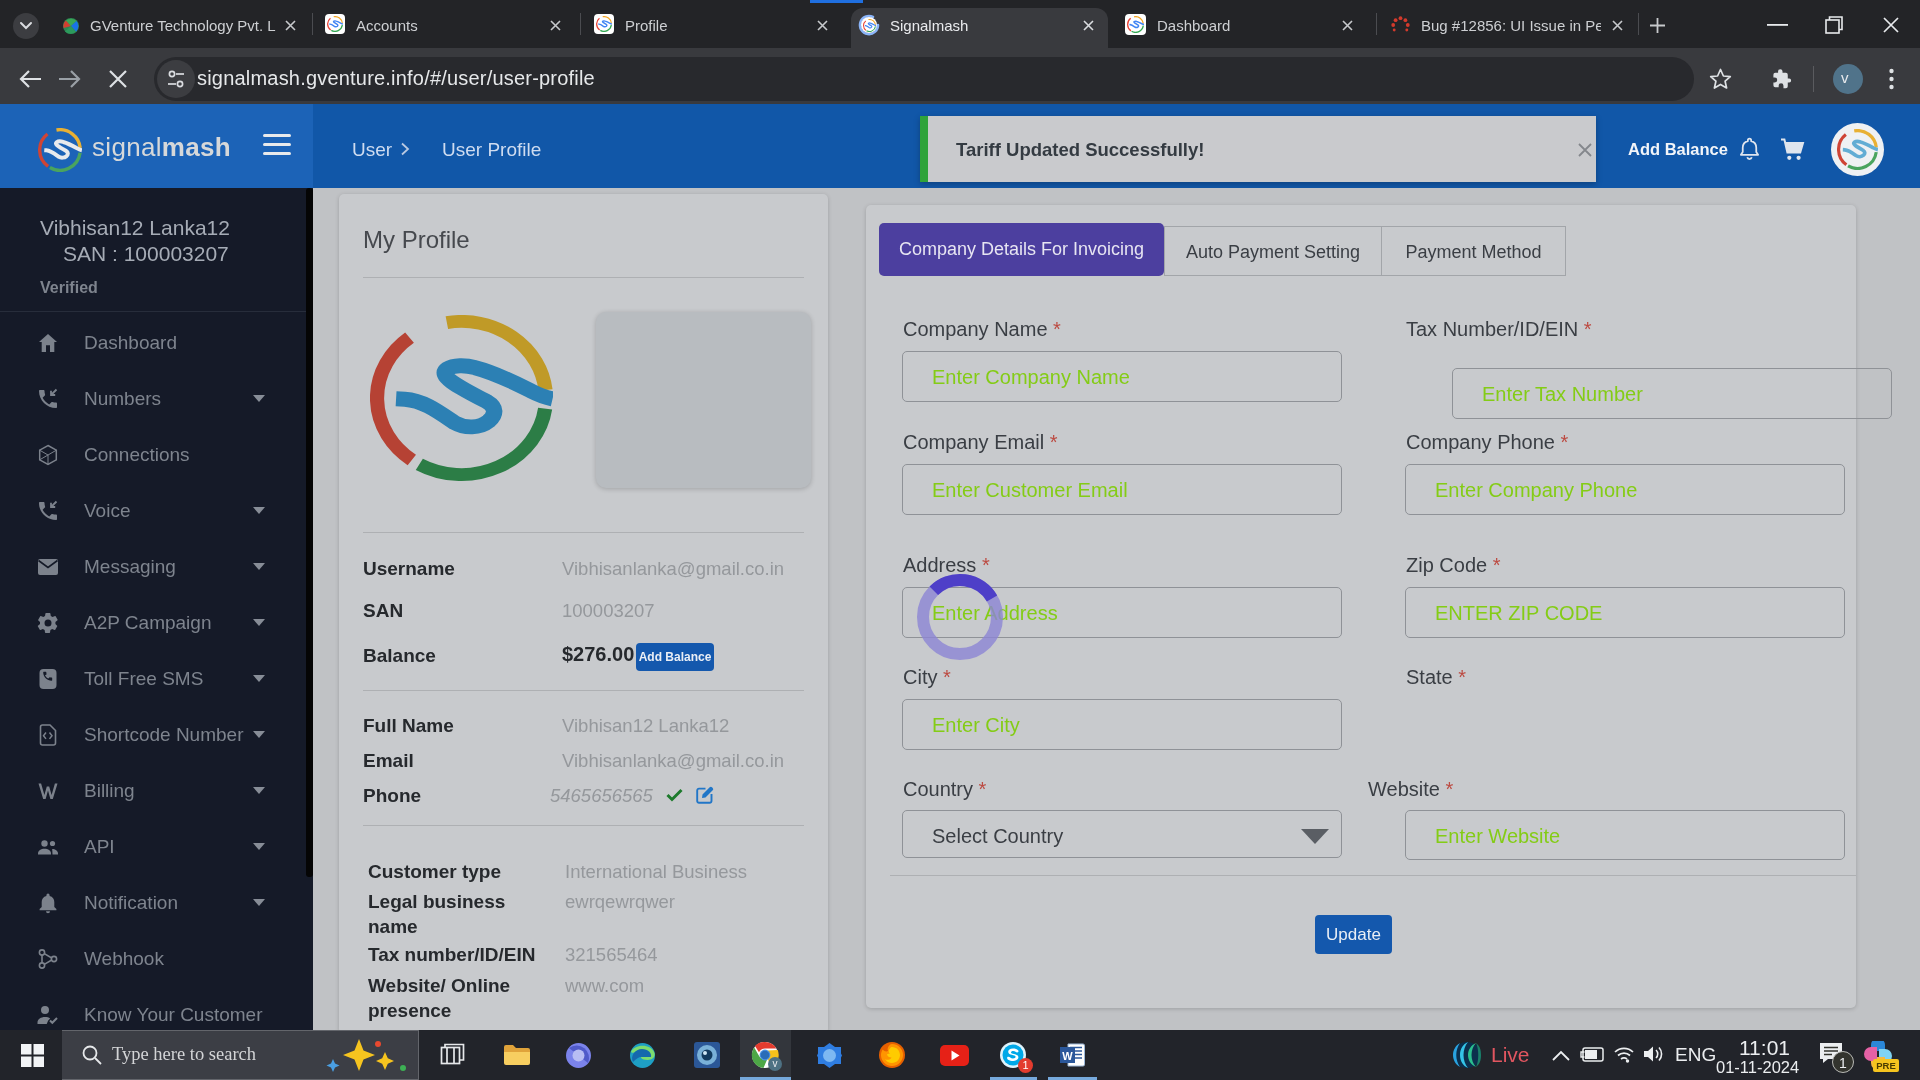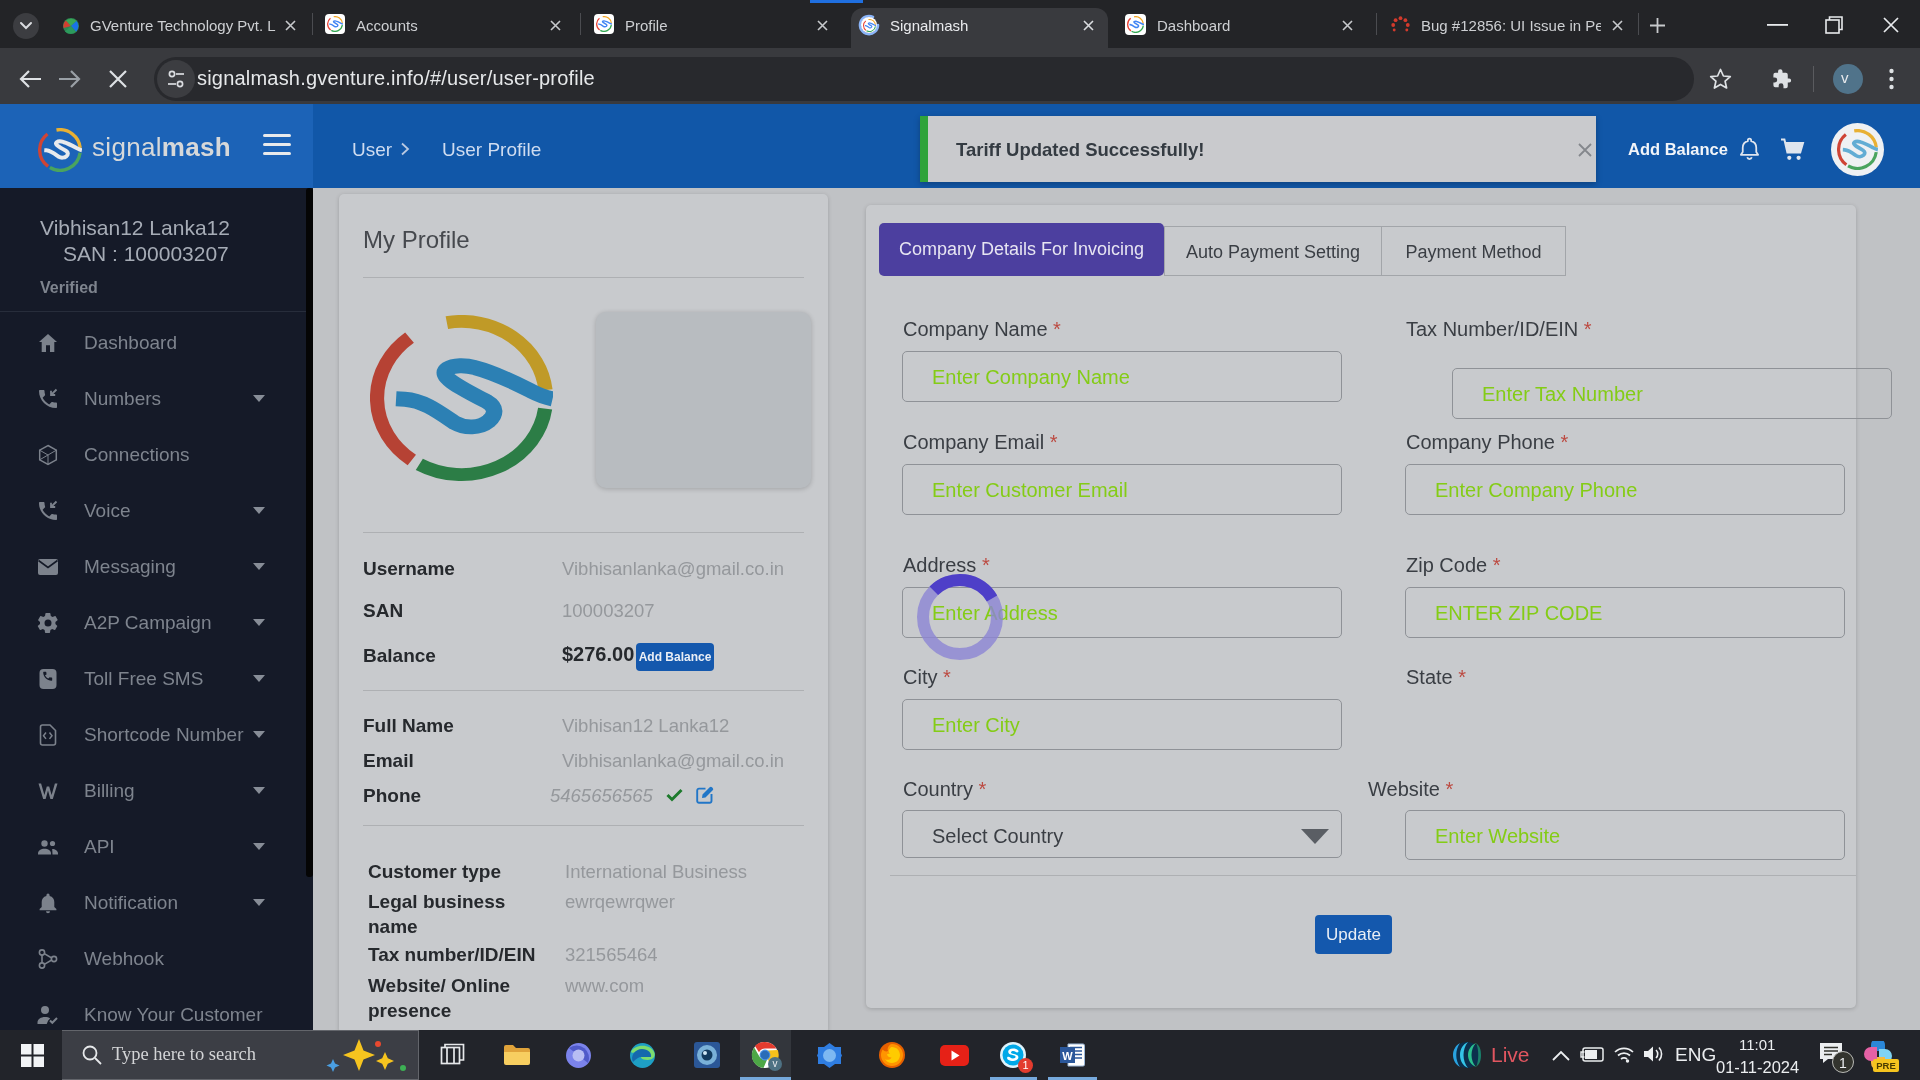--- a/index.html
+++ b/index.html
@@ -580,21 +580,21 @@
     <path d="M2 6 a13 13 0 0 1 18 0" fill="none" stroke="#eceef0" stroke-width="1.7"></path>
     <path d="M5 9.5 a9 9 0 0 1 12 0" fill="none" stroke="#eceef0" stroke-width="1.7"></path>
     <path d="M8 13 a5 5 0 0 1 6 0" fill="none" stroke="#eceef0" stroke-width="1.7"></path>
     <circle cx="14.5" cy="15" r="1.7" fill="#eceef0"></circle>
   </svg>
   <svg class="abs" style="left:1643px;top:1045px;" width="21" height="18" viewBox="0 0 21 18">
     <path d="M1 6 H5 L10 1.5 V16.5 L5 12 H1 Z" fill="#eceef0"></path>
     <path d="M13 5 a5.5 5.5 0 0 1 0 8 M16 2.5 a9.5 9.5 0 0 1 0 13" stroke="#eceef0" stroke-width="1.6" fill="none"></path>
   </svg>
   <div class="abs tray" style="left:1675px;top:1044px;font-size:19px;">ENG</div>
-  <div class="abs tray" style="left:1739px;top:1036px;font-size:15px;">11:01</div>
+  <div class="abs tray" style="left:1739px;top:1036px;font-size:21px;">11:01</div>
   <div class="abs tray" style="left:1716px;top:1058px;font-size:16.5px;">01-11-2024</div>
   <svg class="abs" style="left:1818px;top:1042px;" width="26" height="24" viewBox="0 0 26 24">
     <path d="M2 1 H24 V17 H10 L5 21 V17 H2 Z" fill="#eceef0"></path>
     <path d="M6 5.5 H20 M6 9 H20 M6 12.5 H14" stroke="#33342e" stroke-width="1.5"></path>
   </svg>
   <div class="abs" style="left:1832px;top:1051px;width:22px;height:22px;border-radius:50%;background:#33342e;border:1.5px solid #b9bab6;color:#eceef0;font-size:14px;text-align:center;line-height:22px;">1</div>
   <svg class="abs" style="left:1864px;top:1041px;" width="28" height="28" viewBox="0 0 28 28">
     <path d="M7 4 a7 7 0 0 1 14 0 v6 H7 Z" fill="#2a87d8"></path>
     <path d="M21 8 a7 7 0 0 1 0 14 h-6 V8 Z" fill="#7fd3f2"></path>
     <path d="M21 22 a7 7 0 0 1 -14 0 v-6 h14 Z" fill="#f9ba3c"></path>

